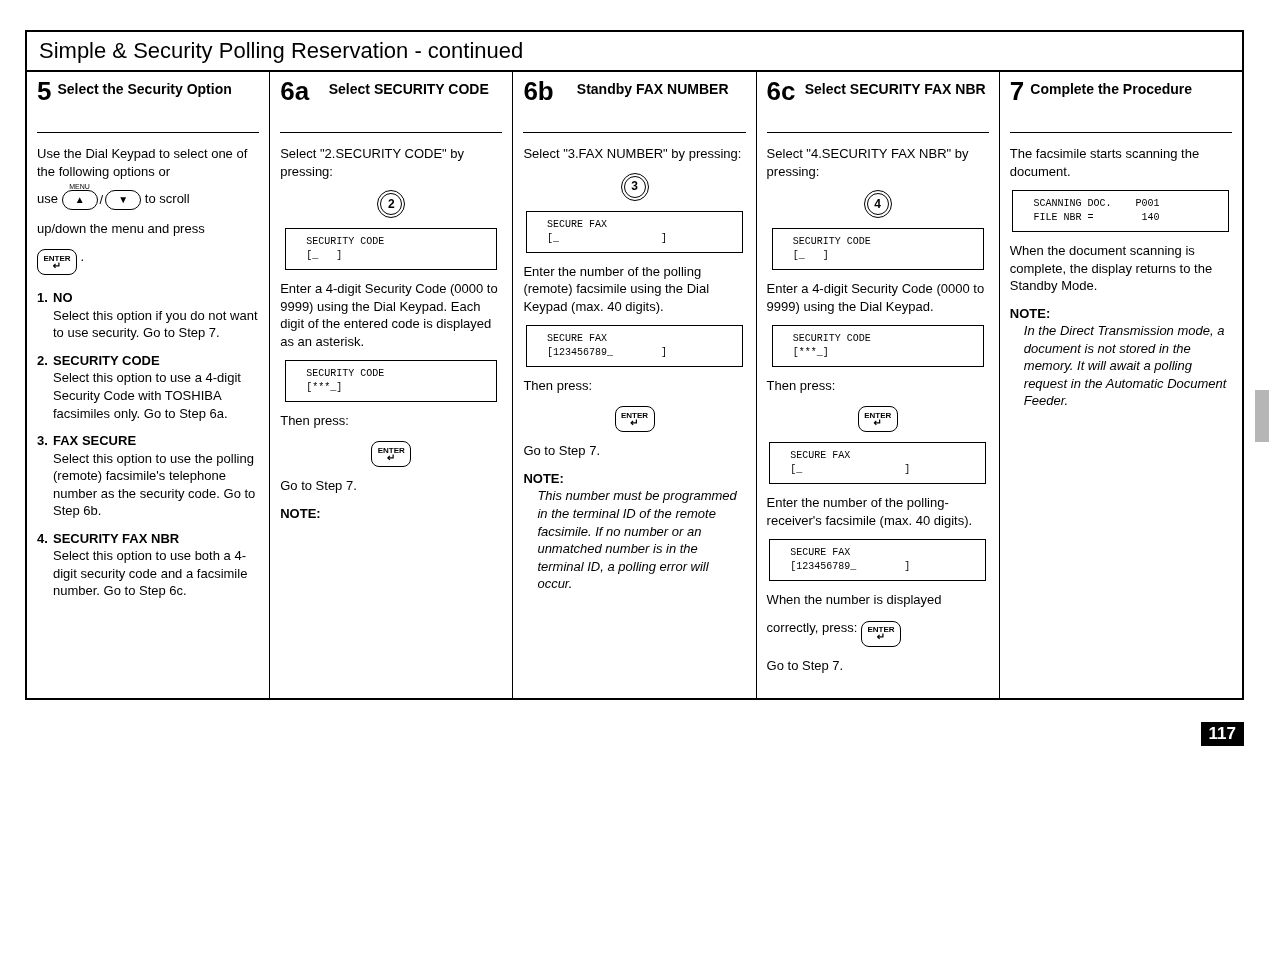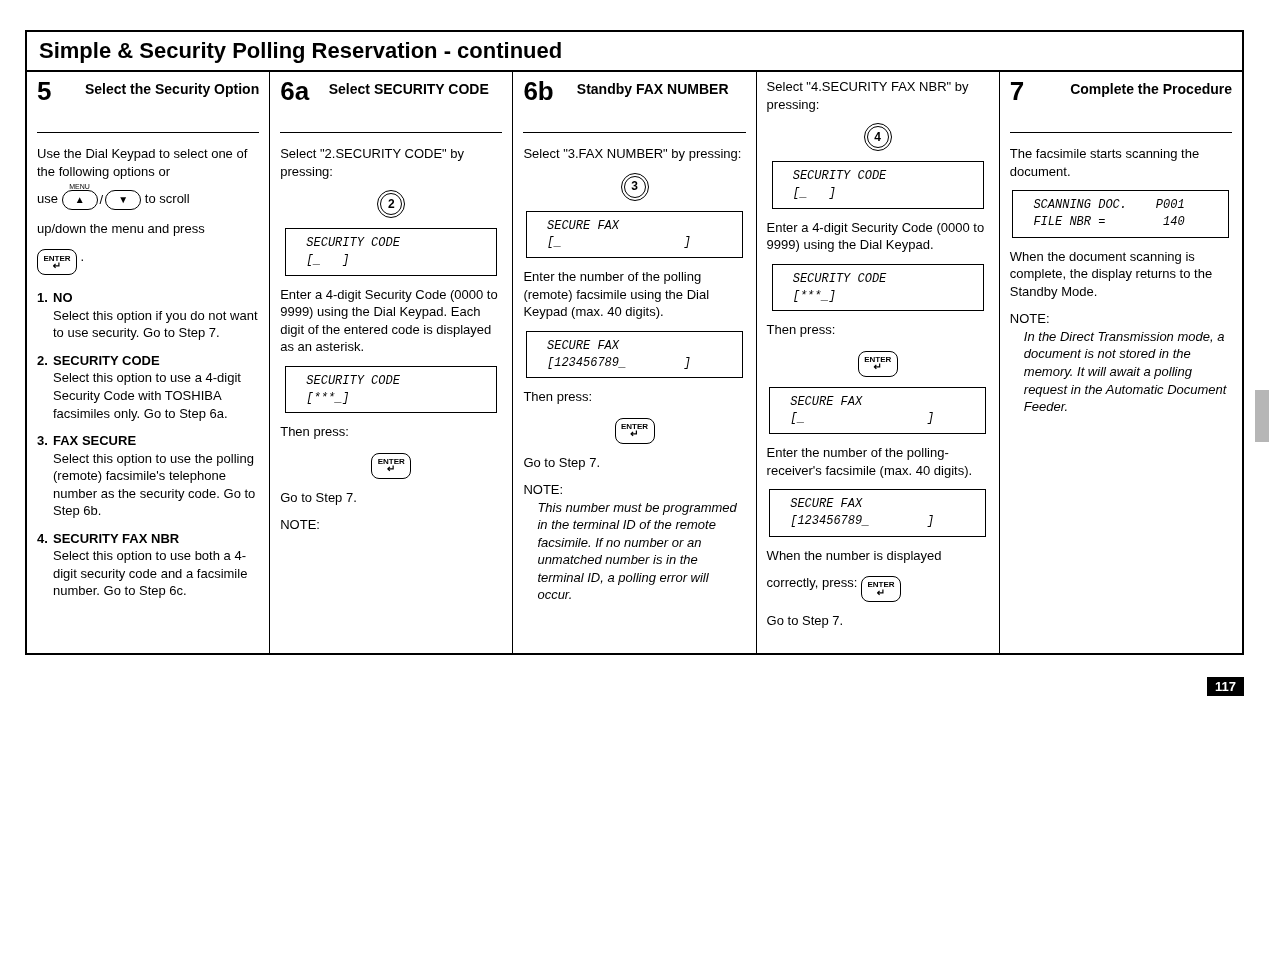--- a/index.html
+++ b/index.html
@@ -15,21 +15,21 @@
   .outer-border {
     border: 2px solid #000;
   }
   .title-bar {
     padding: 6px 12px;
     border-bottom: 2px solid #000;
   }
   .title-bar h1 {
     margin: 0;
     font-size: 22px;
-    font-weight: bold;
+    font-weight: normal;
   }
   .columns {
     display: flex;
   }
   .col {
     flex: 1;
     padding: 6px 10px 14px 10px;
     font-size: 13px;
     line-height: 1.35;
   }
@@ -51,35 +51,34 @@
     margin-right: 6px;
   }
   .step-title {
     font-weight: bold;
     font-size: 14px;
     text-align: center;
     flex: 1;
     padding-top: 2px;
   }
   .step-title-left {
-    text-align: right;
+    text-align: left;
   }
   .body-text {
     margin: 0 0 10px 0;
   }
   .lcd {
     border: 1px solid #000;
     padding: 6px 20px;
     font-family: "Courier New", monospace;
-    font-size: 12px;
+    font-size: 10px;
     white-space: pre;
     margin: 6px auto 10px auto;
     width: 170px;
     line-height: 1.4;
-    font-style: italic;
   }
   .lcd-wide {
     width: 175px;
   }
   .key-circle {
     display: inline-flex;
     align-items: center;
     justify-content: center;
     width: 26px;
     height: 26px;
@@ -125,33 +124,33 @@
   }
   ol.opts > li .num {
     position: absolute;
     left: 0;
     top: 0;
     font-weight: bold;
   }
   ol.opts > li .opt-title { font-weight: bold; }
   ol.opts > li .opt-body { display: block; }
   .note-block { margin-top: 8px; }
-  .note-label { font-weight: normal; }
+  .note-label { font-weight: bold; }
   .note-body { padding-left: 14px; display: block; font-style: italic; }
   .page-num {
     margin-top: 22px;
     text-align: right;
   }
   .page-num span {
     display: inline-block;
     background: #000;
     color: #fff;
     font-weight: bold;
     padding: 2px 8px;
-    font-size: 13px;
+    font-size: 17px;
   }
   .thumb-tab {
     position: absolute;
     right: 0;
     top: 390px;
     width: 14px;
     height: 52px;
     background: #b6b6b6;
   }
   .menu-key {
@@ -276,20 +275,24 @@
             <span class="arrow">↵</span>
           </span></div>
       <p class="body-text">Go to Step 7.</p>
       <div class="note-block">
         <span class="note-label">NOTE:</span>
         <span class="note-body">This number must be programmed in the terminal ID of the remote facsimile. If no number or an unmatched number is in the terminal ID, a polling error will occur.</span>
       </div>
     </div>
 
     <div class="col">
+      <div class="step-header">
+        <div class="step-num">6c</div>
+        <div class="step-title">Select SECURITY FAX NBR</div>
+      </div>
       <p class="body-text">Select "4.SECURITY FAX NBR" by pressing:</p>
       <div class="center"><span class="key-circle">
             <span>4</span>
           </span></div>
       <div class="lcd">SECURITY CODE
 [_   ]</div>
       <p class="body-text">Enter a 4-digit Security Code (0000 to 9999) using the Dial Keypad.</p>
       <div class="lcd">SECURITY CODE
 [***_]</div>
       <p class="body-text">Then press:</p>

